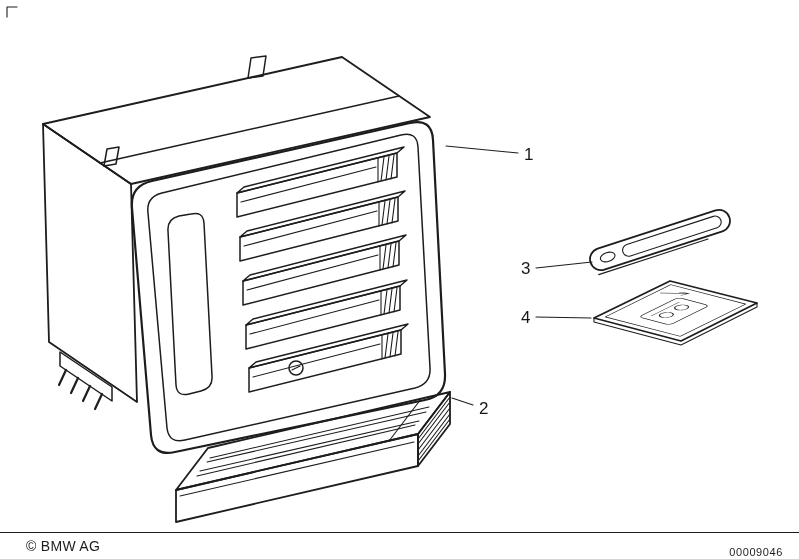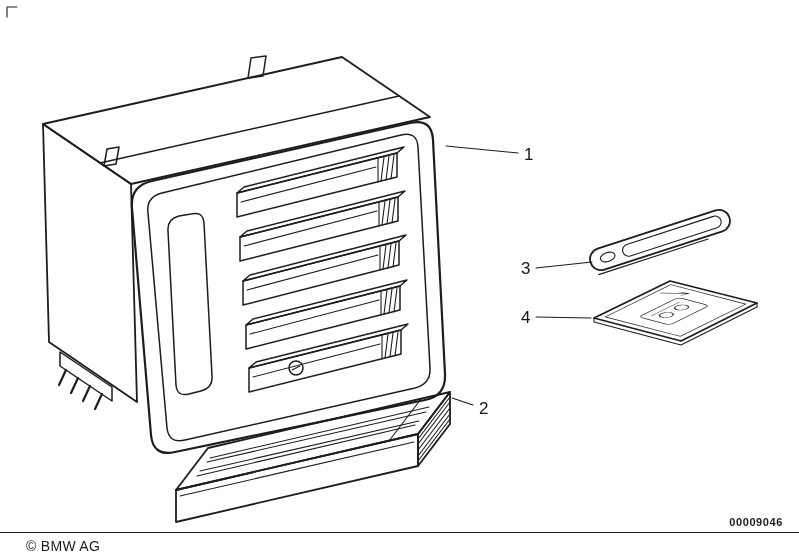--- a/index.html
+++ b/index.html
@@ -26,22 +26,22 @@
   }
   .footer-rule{
     position:absolute; left:0; top:532px; width:799px; height:0;
     border-top:1.3px solid #1d1d1b;
   }
   .copyright{
     position:absolute; left:26px; top:538px;
     font-size:14px; color:#1d1d1b; letter-spacing:0.3px;
   }
   .doc-number{
-    position:absolute; right:16px; top:516px;
-    font-size:11px; color:#1d1d1b; letter-spacing:0.6px;font-weight:bold;
+    position:absolute; right:16px; top:546px;
+    font-size:11px; color:#1d1d1b; letter-spacing:0.6px;
   }
 </style>
 </head>
 <body>
 
 <div class="stage">
 
   <svg class="diagram" width="799" height="559" viewBox="0 0 799 559">
 
     <path d="M7,17 L7,7 L17,7" class="w1"></path>

